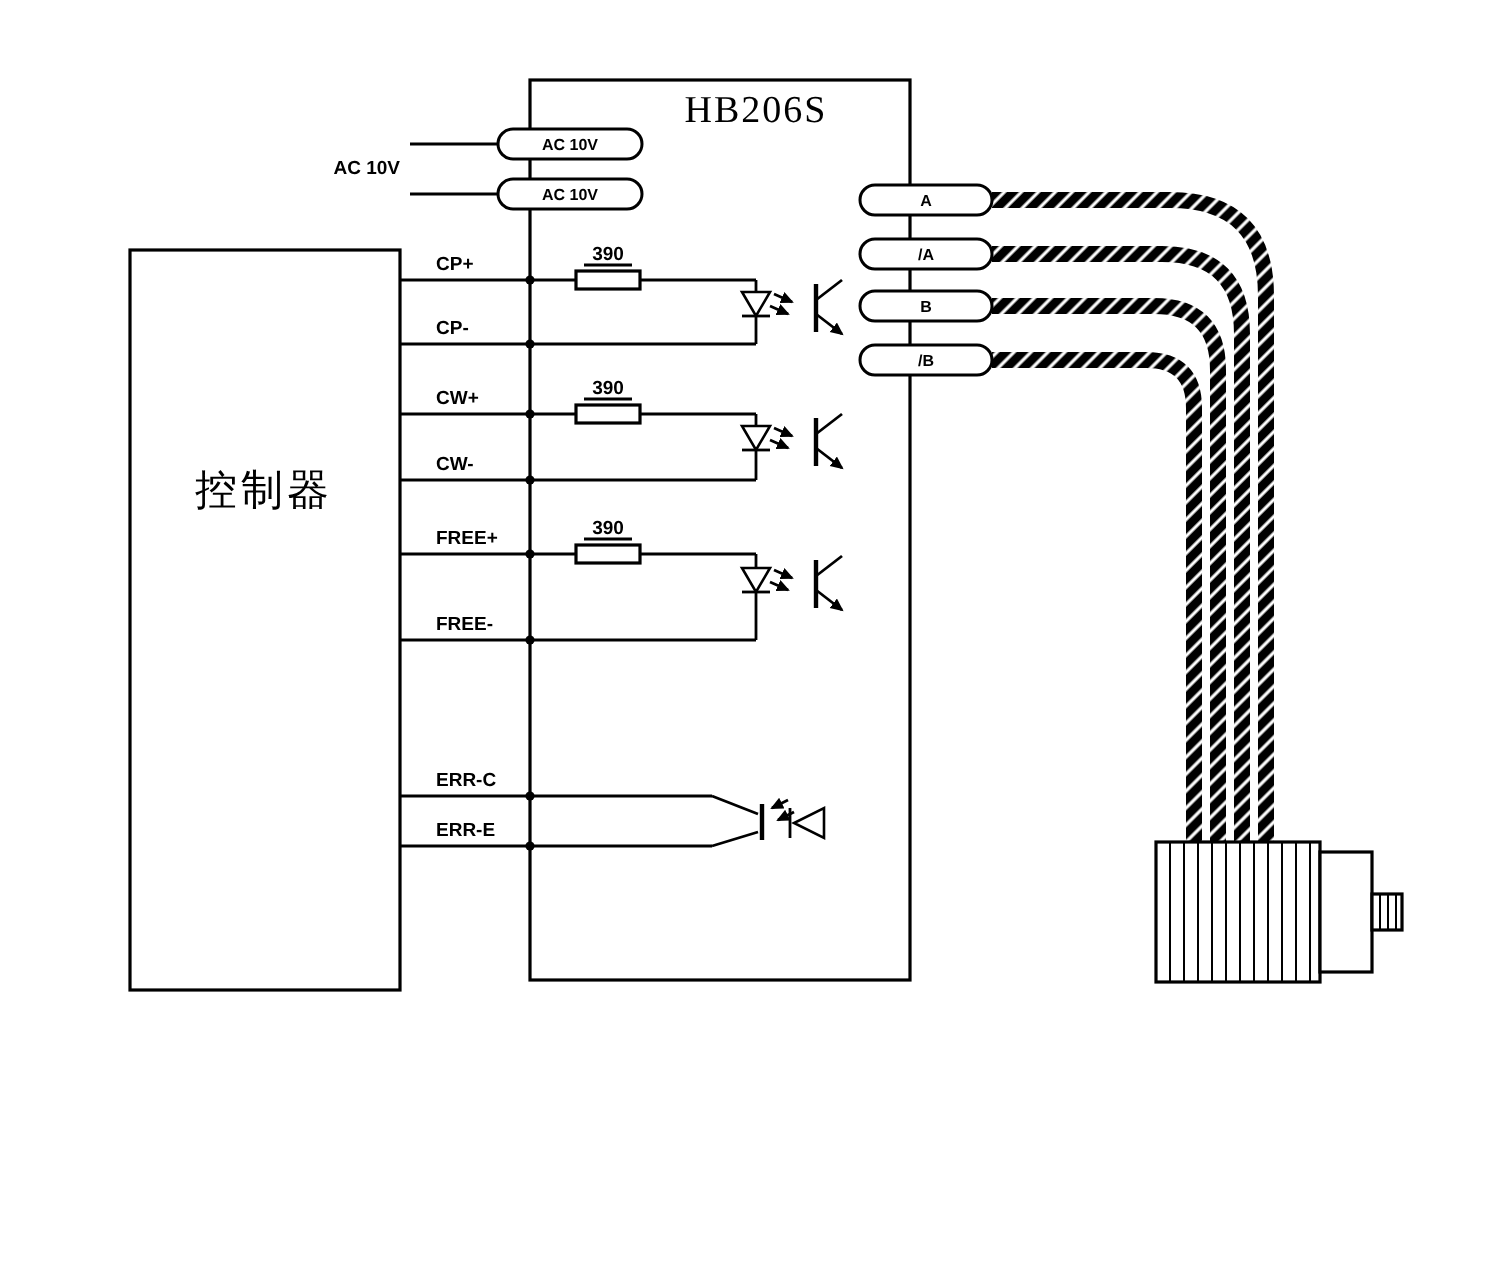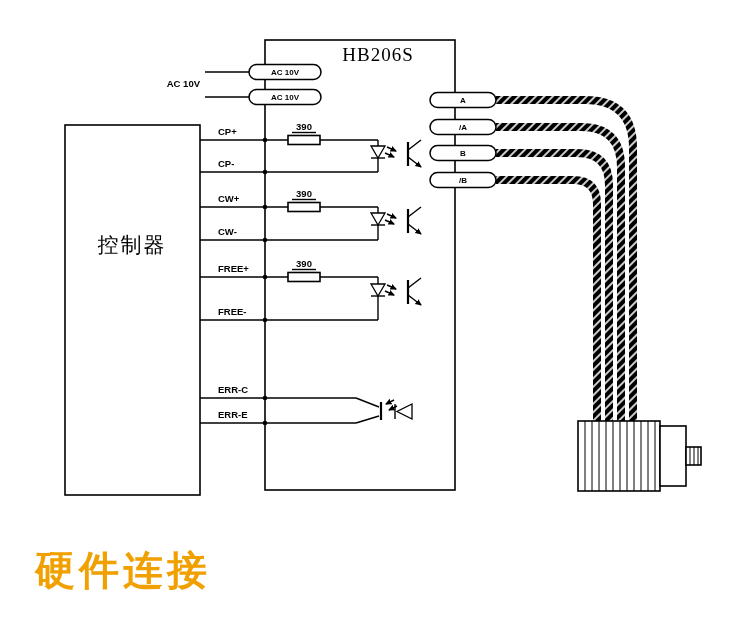--- a/index.html
+++ b/index.html
@@ -189,15 +189,14 @@
       <line class="rib" x1="655" y1="421" x2="655" y2="491"></line>
     </g>
     <rect class="box" x="660" y="426" width="26" height="60"></rect>
     <rect class="box" x="686" y="447" width="15" height="18"></rect>
     <line class="rib" x1="690" y1="447" x2="690" y2="465"></line>
     <line class="rib" x1="694" y1="447" x2="694" y2="465"></line>
     <line class="rib" x1="698" y1="447" x2="698" y2="465"></line>
   </g>
 </svg>
 
-<div class="page-title" style="color: rgb(240, 160, 0);">硬件连接</div>
 
 </div>
 
 </body></html>

